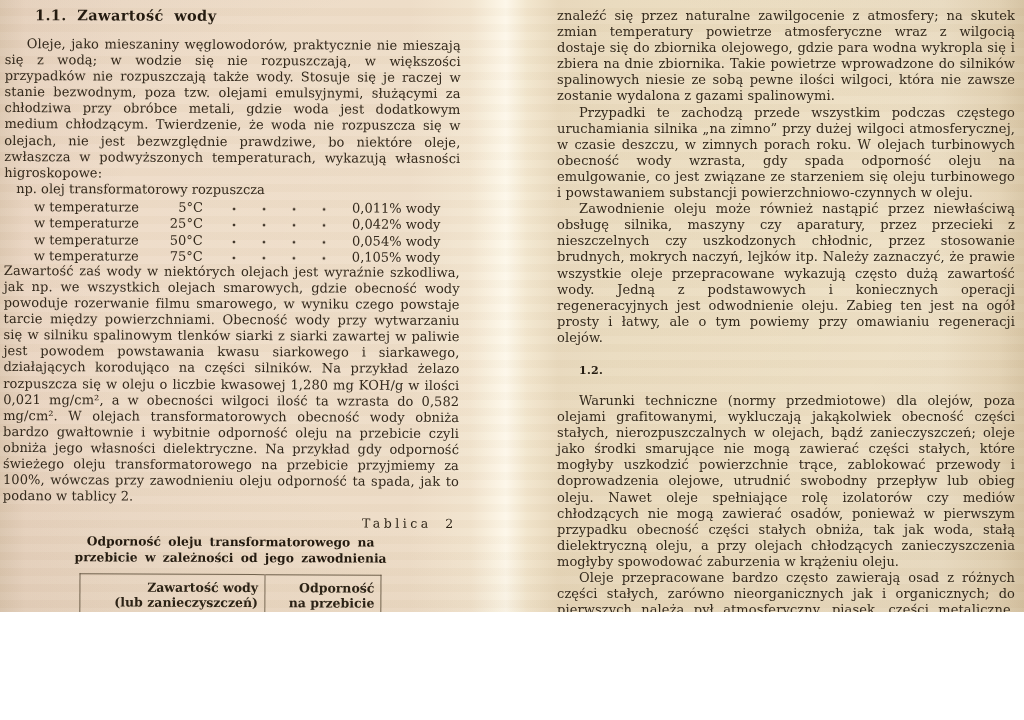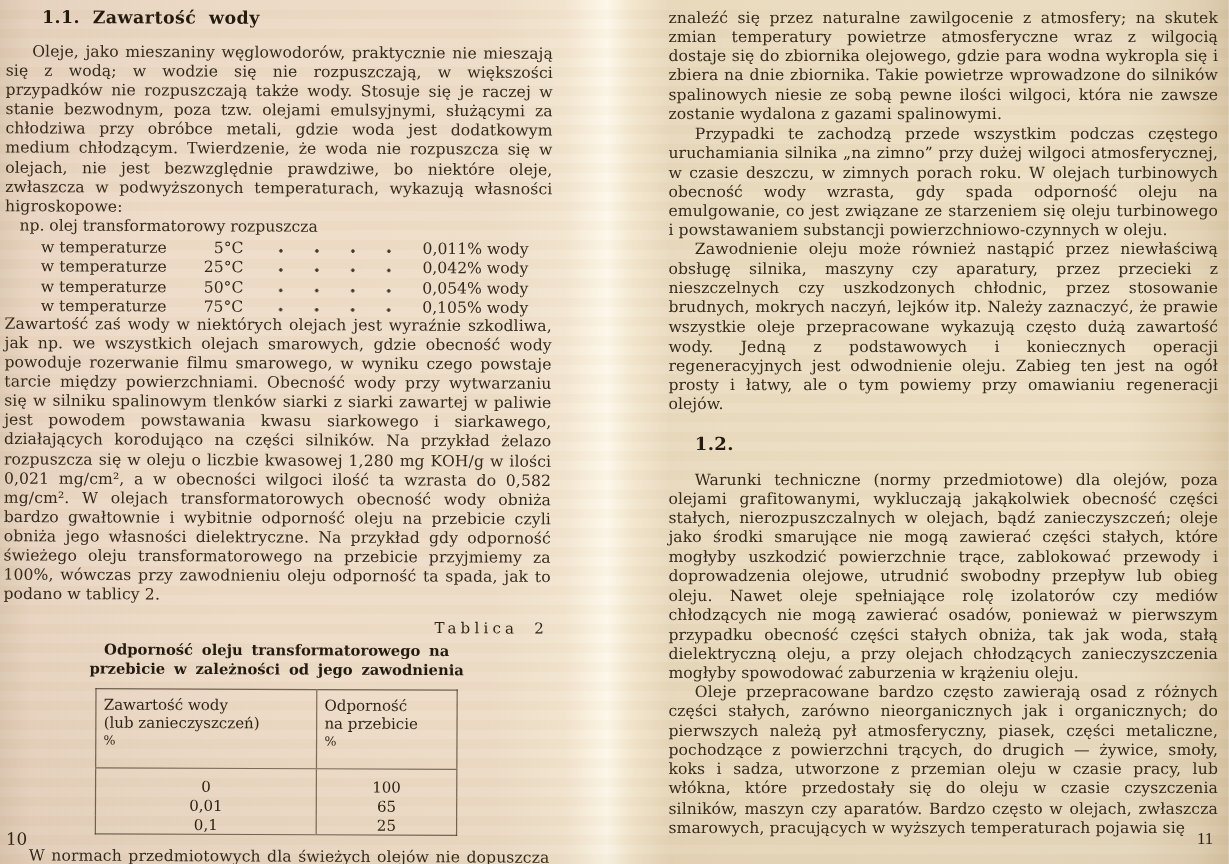--- a/index.html
+++ b/index.html
@@ -1,21 +1,21 @@
 <!DOCTYPE html>
 <html><head>
 <meta charset="utf-8">
 <style>
   html, body { margin: 0; padding: 0; }
   body {
     width: 1024px; height: 720px; overflow: hidden;
     font-family: "DejaVu Serif", "Liberation Serif", serif;
   }
   .scan {
-    position: relative; width: 1024px; height: 720px; overflow: hidden;
+    position: relative; width: 1024px; height: 612px; overflow: hidden;
     color: #33291c;
     background:
       repeating-linear-gradient(180deg, rgba(255,255,255,0.035) 0 8px, rgba(170,140,100,0.035) 8px 16px),
       radial-gradient(ellipse at 50% 42%, rgba(255,252,240,0.10) 0%, rgba(255,252,240,0.0) 55%, rgba(120,90,55,0.10) 100%),
       linear-gradient(90deg,
         #e2ceb8 0%, #edd9c6 2.5%, #eedcc8 12%, #eddcc6 40%, #f2e4ce 46%,
         #fbf3e2 48.6%, #fdf7e9 49.4%, #f2e5cc 51.5%, #e7d7ba 54.5%,
         #e9dabd 60%, #ecdec2 78%, #eee1c7 92%, #e7d7b9 97.5%, #dccaaa 100%);
   }
   .page { position: absolute; top: 0; height: 720px; }
@@ -24,21 +24,21 @@
 
   p { margin: 0; text-align: justify; font-size: 13px; line-height: 16.1px; letter-spacing: 0.1px; }
   .indent   { text-indent: 22px; }
   .noindent { text-indent: 0; }
 
   .h1 {
     font-weight: bold; font-size: 14.5px; letter-spacing: 0.4px; word-spacing: 5px;
     margin: 6px 0 13px 30px; color: #241b10;
   }
   .h2 {
-    display: flex; font-weight: bold; font-size: 15px; color: #241b10;
+    display: flex; font-weight: bold; font-size: 11px; color: #241b10;
     margin: 16px 0 14px 0; padding-left: 22px; line-height: 17px; letter-spacing: 0.3px;
   }
   .h2 .hnum { flex: 0 0 auto; margin-right: 9px; }
 
   
   .np-intro { font-size: 13px; line-height: 16.5px; margin-left: 12px; }
   .leader-row { display: flex; align-items: flex-end; margin-left: 30px; height: 16.4px; font-size: 13px; }
   .ll-prefix { white-space: nowrap; text-align: right; }
   .ll-temp { min-width: 36px; text-align: right; white-space: nowrap; margin-left: 28px; }
   .l-dots {
@@ -57,21 +57,21 @@
     font-weight: bold; font-size: 12.3px; line-height: 15.5px; text-align: center;
     max-width: 345px; margin: 0 auto 9px auto; word-spacing: 3px; color: #241b10;
   }
   table.t2 {
     border-collapse: collapse; width: 302px; margin: 0 auto;
     font-size: 12.5px; color: #2c2316;
   }
   table.t2, table.t2 th, table.t2 td { border: 0; }
   table.t2 { border: 1.4px solid rgba(74,60,40,0.75); }
   table.t2 th {
-    font-weight: normal; text-align: left; vertical-align: top;
+    font-weight: bold; text-align: right; vertical-align: top;
     padding: 5px 6px 14px 6px; line-height: 15px;
     border-bottom: 1.2px solid rgba(74,60,40,0.7);
   }
   table.t2 th + th, table.t2 td + td { border-left: 1.2px solid rgba(74,60,40,0.7); }
   table.t2 .unit { display: block; font-size: 10.5px; margin-top: 1px; }
   table.t2 td { text-align: center; line-height: 15.6px; padding: 0 4px; }
   table.t2 tr.first td { padding-top: 7px; }
   table.t2 tr.last  td { padding-bottom: 0; }
 
   .after-table { margin-top: 11px; }

